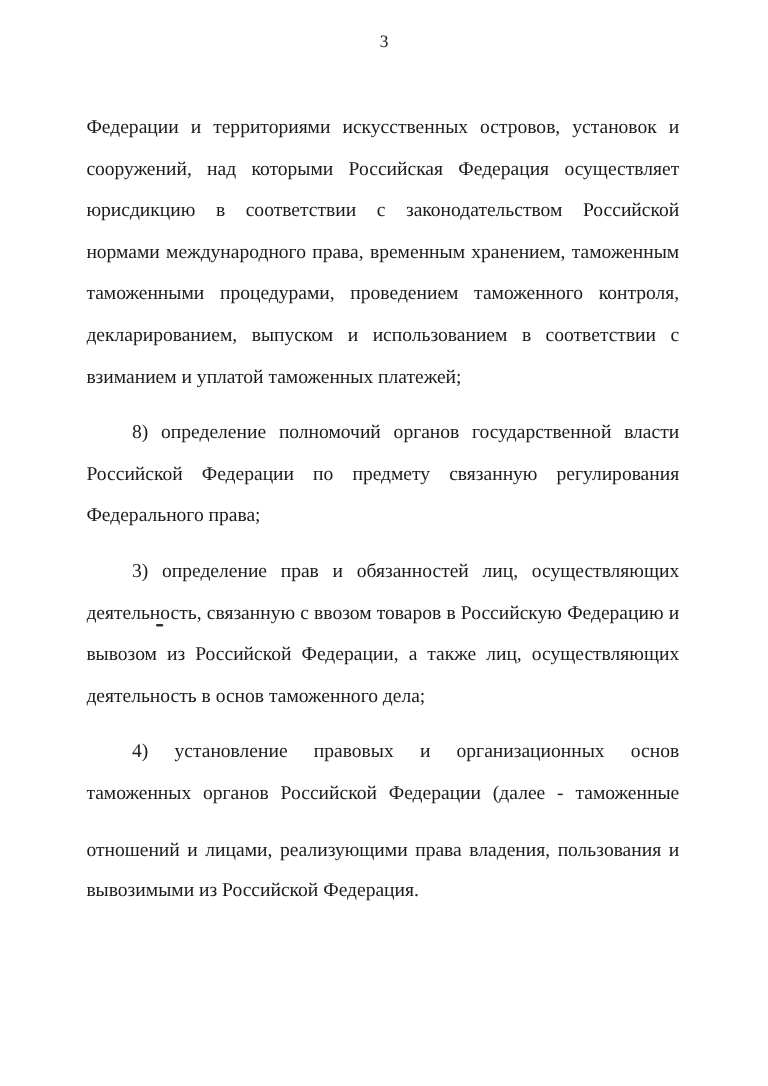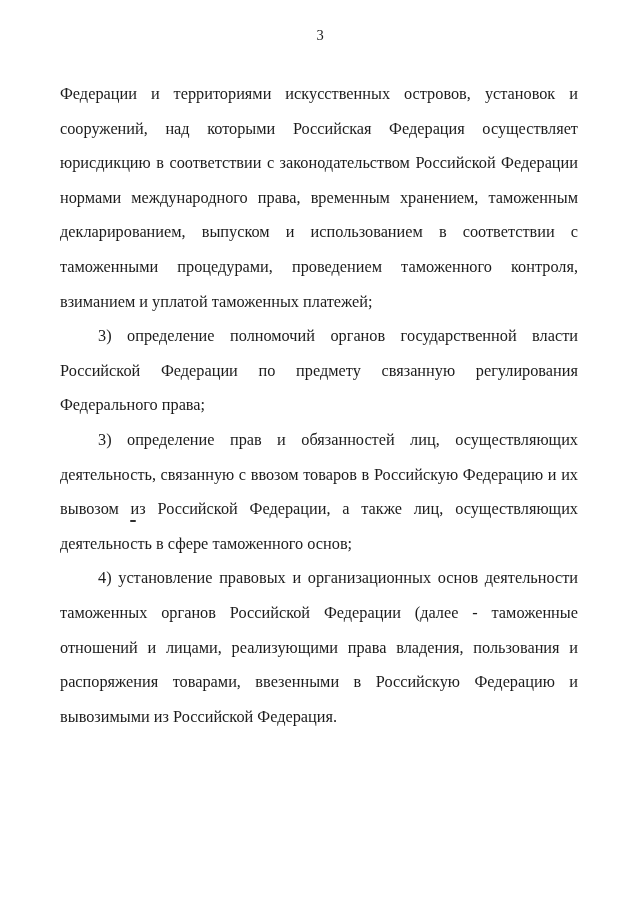--- a/index.html
+++ b/index.html
@@ -26,21 +26,21 @@
     font-size: 14.5px;
     line-height: 14px;
   }
   .doc-body {
     position: absolute;
     left: 60px;
     top: 77px;
     width: 518px;
   }
   .para {
-    margin: 0;
+    margin: 12px;
     padding: 0;
   }
   .line {
     font-size: 16.3px;
     line-height: 34.6px;
     height: 34.6px;
     overflow: hidden;
     text-align: justify;
     text-align-last: justify;
     white-space: normal;
@@ -68,40 +68,39 @@
 
 <div class="page">
   <div class="page-number">3</div>
 
   <div class="doc-body" id="doc-body">
       <div class="para">
         <div class="line">Федерации и территориями искусственных островов, установок и</div>
         <div class="line">сооружений, над которыми Российская Федерация осуществляет</div>
         <div class="line">юрисдикцию в соответствии с законодательством Российской Федерации и</div>
         <div class="line">нормами международного права, временным хранением, таможенным</div>
+        <div class="line">таможенными процедурами, проведением таможенного контроля,</div>
         <div class="line">декларированием, выпуском и использованием в соответствии с</div>
-        <div class="line">таможенными процедурами, проведением таможенного контроля,</div>
         <div class="line para-end">взиманием и уплатой таможенных платежей;</div>
       </div>
       <div class="para">
-        <div class="line indent">3) определение полномочий органов государственной власти</div>
+        <div class="line indent">8) определение полномочий органов государственной власти</div>
         <div class="line">Российской Федерации по предмету связанную регулирования настоящего</div>
         <div class="line para-end">Федерального права;</div>
       </div>
       <div class="para">
         <div class="line indent">3) определение прав и обязанностей лиц, осуществляющих</div>
         <div class="line">деятельность, связанную с ввозом товаров в Российскую Федерацию и их</div>
         <div class="line">вывозом из Российской Федерации, а также лиц, осуществляющих</div>
-        <div class="line para-end">деятельность в сфере таможенного основ;</div>
+        <div class="line para-end">деятельность в основ таможенного дела;</div>
       </div>
       <div class="para">
         <div class="line indent">4) установление правовых и организационных основ деятельности</div>
         <div class="line para-end">таможенных органов Российской Федерации (далее - таможенные органы);</div>
       </div>
       <div class="para">
         <div class="line">отношений и лицами, реализующими права владения, пользования и</div>
-        <div class="line">распоряжения товарами, ввезенными в Российскую Федерацию и</div>
         <div class="line para-end">вывозимыми из Российской Федерация.</div>
       </div>
     </div>
 
   <div class="scan-speck"></div>
 </div>
 
 </body></html>

